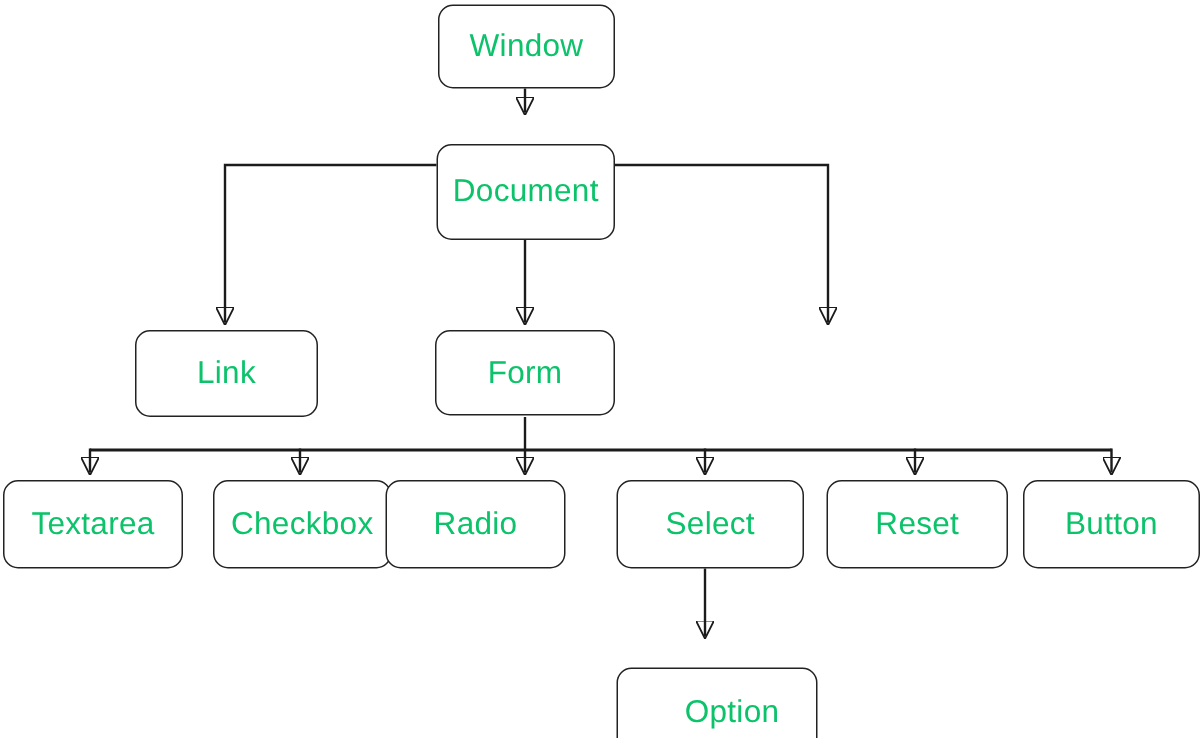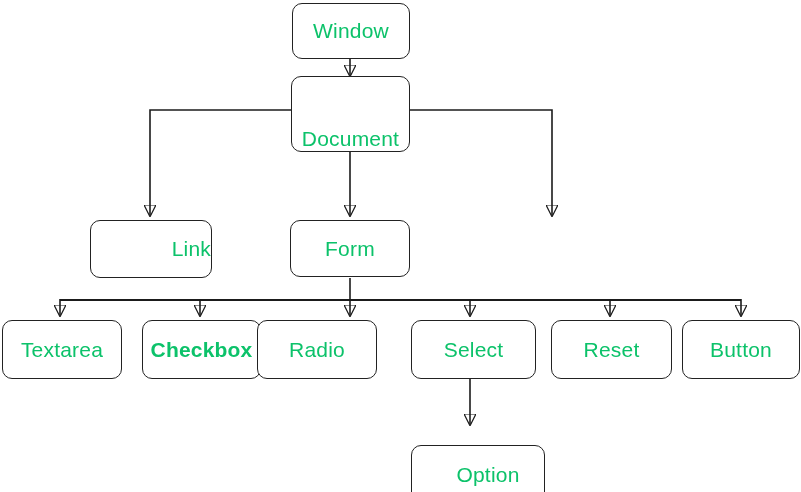--- a/index.html
+++ b/index.html
@@ -24,26 +24,26 @@
     border:1px solid var(--node-border);
     border-radius:10px;
     background:var(--bg);
     display:flex;align-items:center;justify-content:center;
     color:var(--node-text);
     font-size:21px;
     letter-spacing:0.2px;
   }
   
   .n-window  {left:292px;top:3px;  width:118px;height:56px;}
-  .n-document{left:291px;top:76px; width:119px;height:76px;align-items:flex-end;}
-  .n-link    {left:90px; top:220px;width:122px;height:58px;justify-content:flex-end;}
+  .n-document{left:291px;top:96px; width:119px;height:64px;}
+  .n-link    {left:90px; top:220px;width:122px;height:58px;}
   .n-form    {left:290px;top:220px;width:120px;height:57px;}
   .n-anchor  {left:490px;top:220px;width:120px;height:58px;}
   .n-textarea{left:2px;  top:320px;width:120px;height:59px;}
-  .n-checkbox{left:142px;top:320px;width:119px;height:59px;font-weight:bold;}
+  .n-checkbox{left:142px;top:320px;width:119px;height:59px;}
   .n-radio   {left:257px;top:320px;width:120px;height:59px;}
   .n-select  {left:411px;top:320px;width:125px;height:59px;}
   .n-reset   {left:551px;top:320px;width:121px;height:59px;}
   .n-button  {left:682px;top:320px;width:118px;height:59px;}
   .n-option  {left:411px;top:445px;width:134px;height:59px;padding-left:20px;}
 </style>
 </head>
 <body>
 
 <div class="canvas">

